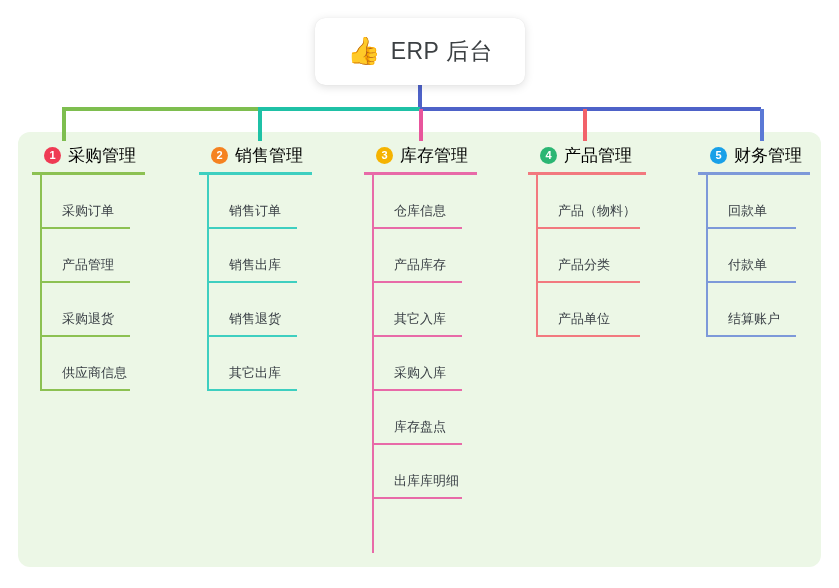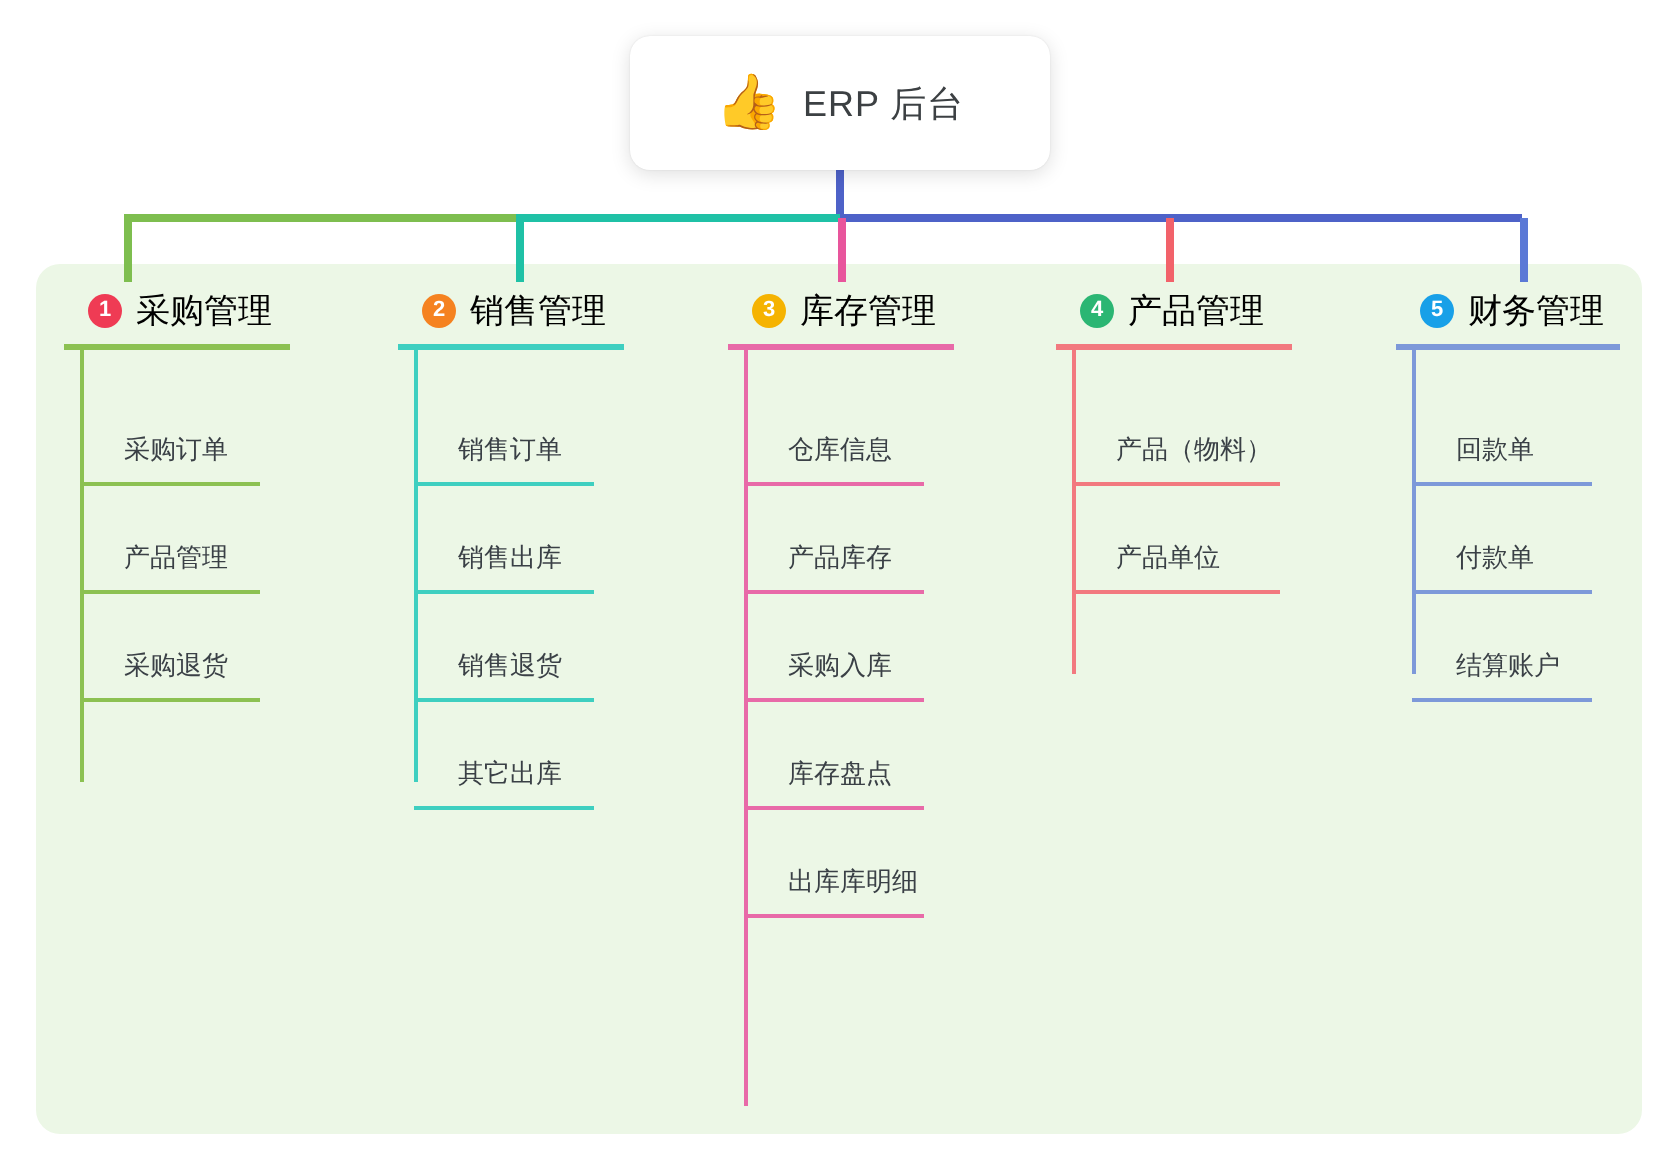--- a/index.html
+++ b/index.html
@@ -31,21 +31,21 @@
     justify-content: center;
     gap: 10px;
     z-index: 6;
   }
   #root-card .thumb {
     font-size: 27px;
     line-height: 1;
     display: block;
   }
   #root-card .root-title {
-    font-size: 18px;
+    font-size: 23px;
     color: #3c4043;
     letter-spacing: 0.5px;
     white-space: nowrap;
   }
 
   
   .conn {
     position: absolute;
     z-index: 4;
   }
@@ -106,21 +106,21 @@
     color: #000000;
     white-space: nowrap;
   }
   .cat-rule {
     height: 3px;
     margin-top: 6px;
   }
 
   .children {
     position: relative;
-    padding-top: 14px;
+    padding-top: 0;
   }
   .spine {
     position: absolute;
     left: 8px;
     top: 0;
     width: 2px;
   }
   .leaf {
     position: relative;
     height: 54px;
@@ -177,20 +177,24 @@
           <div class="leaf-rule" style="width: 90px; background: rgb(140, 193, 82);"></div>
         </div>
         <div class="leaf">
           <span class="leaf-label">产品管理</span>
           <div class="leaf-rule" style="width: 90px; background: rgb(140, 193, 82);"></div>
         </div>
         <div class="leaf">
           <span class="leaf-label">采购退货</span>
           <div class="leaf-rule" style="width: 90px; background: rgb(140, 193, 82);"></div>
         </div>
+        <div class="leaf">
+          <span class="leaf-label">供应商信息</span>
+          <div class="leaf-rule" style="width: 90px; background: rgb(140, 193, 82);"></div>
+        </div>
       </div>
     </div>
     <div class="column" style="left: 199px; width: 150px;">
       <div class="cat-head">
         <span class="badge" style="background: rgb(245, 130, 32);">2</span>
         <span class="cat-label">销售管理</span>
       </div>
       <div class="cat-rule" style="width: 113px; background: rgb(62, 207, 192);"></div>
       <div class="children">
         <div class="spine" style="background: rgb(62, 207, 192); height: 216px;"></div>
@@ -222,20 +226,24 @@
         <div class="spine" style="background: rgb(232, 106, 168); height: 378px;"></div>
         <div class="leaf">
           <span class="leaf-label">仓库信息</span>
           <div class="leaf-rule" style="width: 90px; background: rgb(232, 106, 168);"></div>
         </div>
         <div class="leaf">
           <span class="leaf-label">产品库存</span>
           <div class="leaf-rule" style="width: 90px; background: rgb(232, 106, 168);"></div>
         </div>
         <div class="leaf">
+          <span class="leaf-label">其它入库</span>
+          <div class="leaf-rule" style="width: 90px; background: rgb(232, 106, 168);"></div>
+        </div>
+        <div class="leaf">
           <span class="leaf-label">采购入库</span>
           <div class="leaf-rule" style="width: 90px; background: rgb(232, 106, 168);"></div>
         </div>
         <div class="leaf">
           <span class="leaf-label">库存盘点</span>
           <div class="leaf-rule" style="width: 90px; background: rgb(232, 106, 168);"></div>
         </div>
         <div class="leaf">
           <span class="leaf-label">出库库明细</span>
           <div class="leaf-rule" style="width: 90px; background: rgb(232, 106, 168);"></div>
@@ -248,20 +256,24 @@
         <span class="cat-label">产品管理</span>
       </div>
       <div class="cat-rule" style="width: 118px; background: rgb(242, 121, 127);"></div>
       <div class="children">
         <div class="spine" style="background: rgb(242, 121, 127); height: 162px;"></div>
         <div class="leaf">
           <span class="leaf-label">产品（物料）</span>
           <div class="leaf-rule" style="width: 104px; background: rgb(242, 121, 127);"></div>
         </div>
         <div class="leaf">
+          <span class="leaf-label">产品分类</span>
+          <div class="leaf-rule" style="width: 104px; background: rgb(242, 121, 127);"></div>
+        </div>
+        <div class="leaf">
           <span class="leaf-label">产品单位</span>
           <div class="leaf-rule" style="width: 104px; background: rgb(242, 121, 127);"></div>
         </div>
       </div>
     </div>
     <div class="column" style="left: 698px; width: 150px;">
       <div class="cat-head">
         <span class="badge" style="background: rgb(24, 160, 232);">5</span>
         <span class="cat-label">财务管理</span>
       </div>

